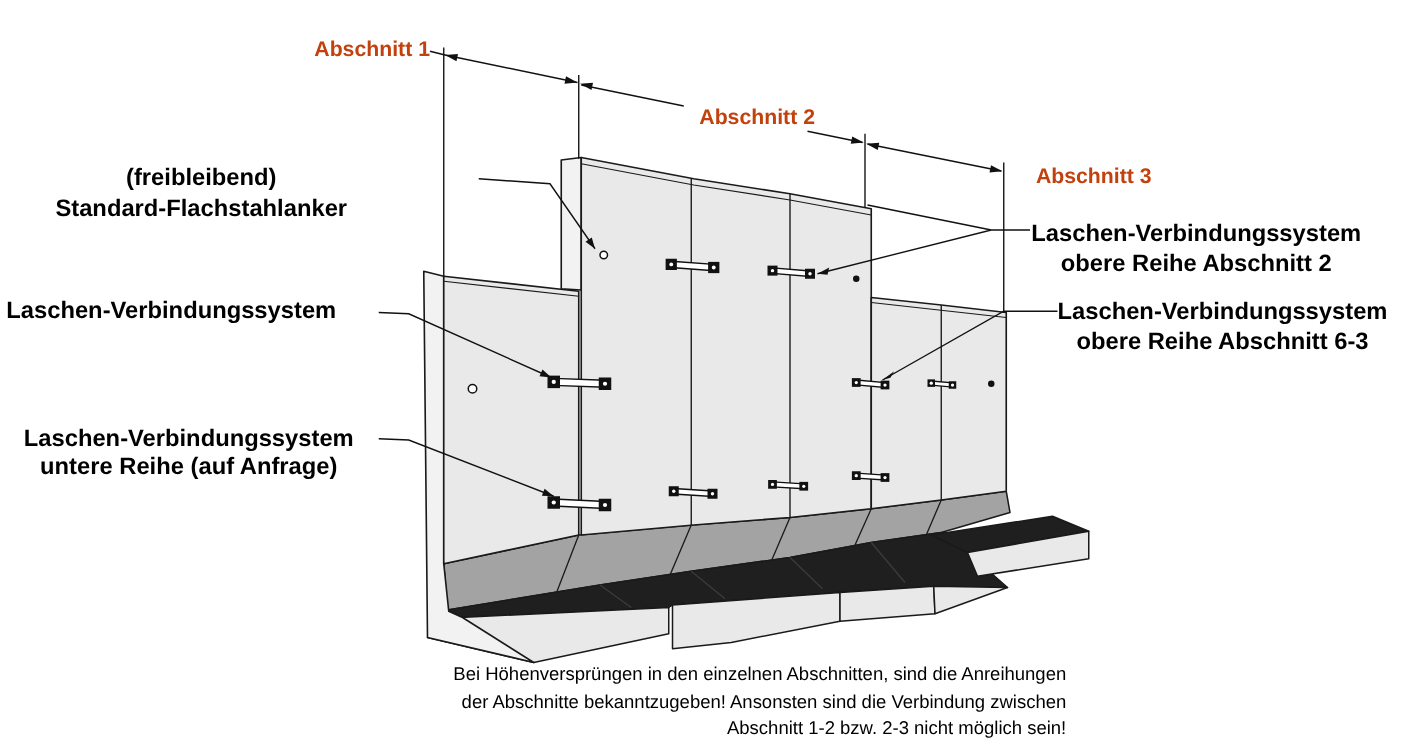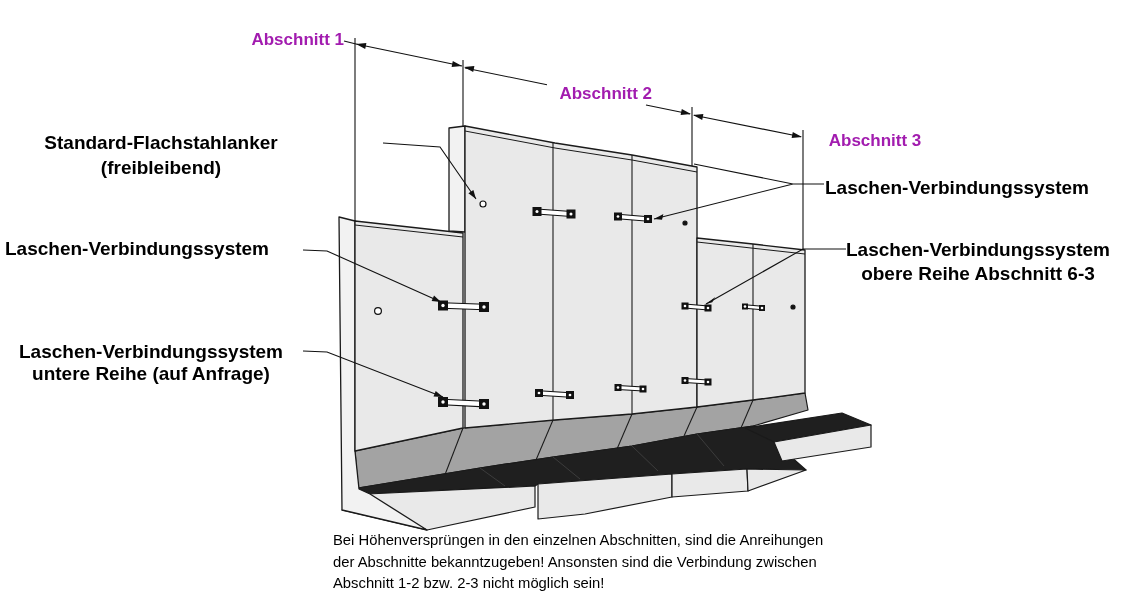--- a/index.html
+++ b/index.html
@@ -2,21 +2,21 @@
 <html><head>
 <meta charset="utf-8">
 <style>
   html,body{margin:0;padding:0;background:#fff;}
   body{width:1138px;height:604px;overflow:hidden;
        font-family:"Liberation Sans", sans-serif;-webkit-font-smoothing:antialiased;}
   .stage{position:relative;width:1138px;height:604px;background:#fff;}
   .stage svg{position:absolute;left:0;top:0;}
   .lbl{position:absolute;color:#000;font-weight:bold;font-size:19px;line-height:24px;text-align:center;white-space:nowrap;}
   .lbl div{white-space:nowrap;}
-  .dimlbl{position:absolute;color:#a21caf;font-weight:bold;font-size:17px;line-height:18px;white-space:nowrap;}
+  .dimlbl{position:absolute;color:#c2410c;font-weight:bold;font-size:17px;line-height:18px;white-space:nowrap;}
   .note{position:absolute;color:#000;font-size:14.8px;line-height:21.5px;font-weight:normal;text-align:left;white-space:nowrap;}
   .r{text-align:right;} .l{text-align:center;} .c{text-align:right;}
 </style>
 </head>
 <body>
 
 <div class="stage">
 
   <svg width="1138" height="604" viewBox="0 0 1138 604">
 
@@ -175,41 +175,42 @@
         <polygon points="706,304 712.3,302.2 715.3,297"></polygon>
       </g>
     </g>
   </svg>
 
   <div class="dimlbl r" style="left:222px;top:31px;width:122px;">Abschnitt 1</div>
   <div class="dimlbl c" style="left:540px;top:85px;width:112px;">Abschnitt 2</div>
   <div class="dimlbl l" style="left:810px;top:132px;width:130px;">Abschnitt 3</div>
 
   <div class="lbl" style="left:15px;top:130px;width:292px;line-height:25px;">
+    <div>(freibleibend)</div>
     <div>Standard-Flachstahlanker</div>
-    <div>(freibleibend)</div>
   </div>
 
   <div class="lbl" style="left:0px;top:237px;width:274px;line-height:23px;">
     <div>Laschen-Verbindungssystem</div>
   </div>
 
   <div class="lbl" style="left:8px;top:341px;width:286px;line-height:22px;">
     <div>Laschen-Verbindungssystem</div>
     <div>untere Reihe (auf Anfrage)</div>
   </div>
 
   <div class="lbl" style="left:824px;top:176px;width:266px;line-height:24px;">
     <div>Laschen-Verbindungssystem</div>
+    <div>obere Reihe Abschnitt 2</div>
   </div>
 
   <div class="lbl" style="left:846px;top:238px;width:264px;line-height:24px;">
     <div>Laschen-Verbindungssystem</div>
     <div>obere Reihe Abschnitt 6-3</div>
   </div>
 
-  <div class="note" style="left:333px;top:530px;width:520px;">
+  <div class="note" style="left:333px;top:530px;width:520px;text-align:right;">
     <div>Bei Höhenversprüngen in den einzelnen Abschnitten, sind die Anreihungen</div>
     <div>der Abschnitte bekanntzugeben! Ansonsten sind die Verbindung zwischen</div>
     <div>Abschnitt 1-2 bzw. 2-3 nicht möglich sein!</div>
   </div>
 
 </div>
 
 </body></html>

